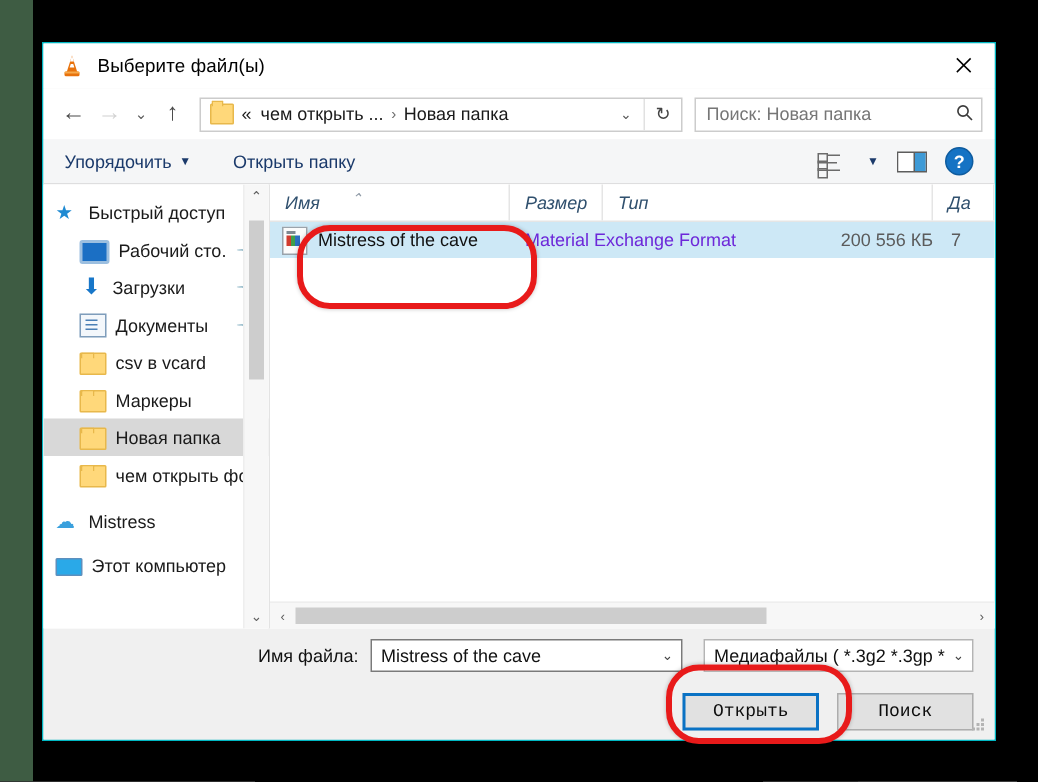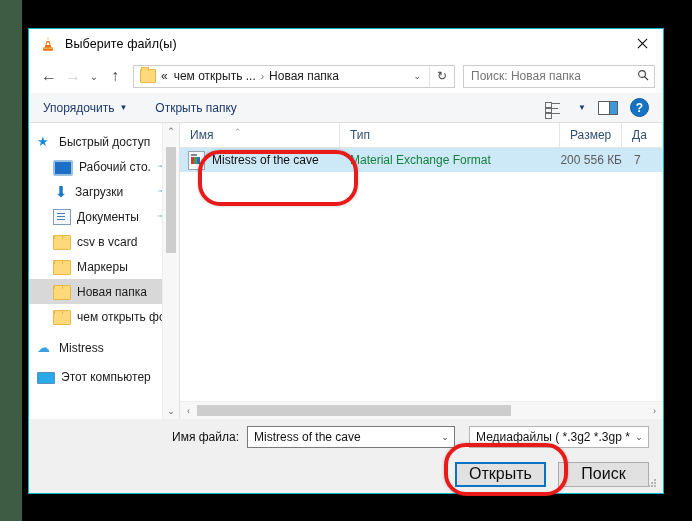--- a/index.html
+++ b/index.html
@@ -175,21 +175,21 @@
     position: absolute; left: 3px; top: 24px; width: 10px; height: 106px;
     background: #cdcdcd;
   }
 
   .sb-divider { width: 1px; background: #e3e3e3; flex: none; }
 
   
   .filepane { flex: 1; display: flex; flex-direction: column; min-width: 0; background: #fff; }
   .colheader {
     height: 24px; display: flex; align-items: flex-end; flex: none;
-    border-bottom: 1px solid #e5e5e5; background: #fff; position: relative;
+    border-bottom: 1px solid #e5e5e5; background: #fff; position: relative; font-style: italic;
   }
   .col {
     font-size: 12px; color: #30506e; padding-left: 10px; box-sizing: border-box;
     border-right: 1px solid #e5e5e5; height: 24px; line-height: 24px;
     overflow: hidden; white-space: nowrap;
   }
   .col.name { width: 160px; position: relative; }
   .col.type { width: 220px; }
   .col.size { width: 62px; }
   .col.date { flex: 1; }
@@ -197,21 +197,21 @@
     position: absolute; left: 54px; top: -3px; font-size: 9px; color: #8f9aa6;
   }
 
   .rows { flex: 1; overflow: hidden; position: relative; }
   .frow {
     height: 24px; display: flex; align-items: center;
     background: #cde8f6; font-size: 12px;
   }
   .frow .cell { box-sizing: border-box; overflow: hidden; white-space: nowrap; }
   .cell.name { width: 160px; display: flex; align-items: center; padding-left: 8px; color: #111; }
-  .cell.type { width: 220px; padding-left: 10px; color: #15803d; }
+  .cell.type { width: 220px; padding-left: 10px; color: #6d28d9; }
   .cell.size { width: 62px; text-align: right; color: #5b5b5b; }
   .cell.date { flex: 1; padding-left: 12px; color: #5b5b5b; }
 
   .fileicon {
     width: 15px; height: 17px; margin-right: 7px; flex: none;
     background: #fbfbfb; border: 1px solid #9aa3ab; position: relative;
   }
   .fileicon:before {
     content: ""; position: absolute; left: 2px; top: 5px; width: 9px; height: 7px;
     background: linear-gradient(90deg,#d13b2e 0 33%, #3f9f4a 33% 66%, #2b6fc0 66% 100%);
@@ -242,24 +242,25 @@
   .dd-caret { width: 18px; text-align: center; font-size: 9px; color: #444; }
   .filter-input {
     margin-left: 14px; width: 180px; height: 22px; background: #fff;
     border: 1px solid #b4b4b4; display: flex; align-items: center;
     box-sizing: border-box; flex: none;
   }
   .filter-val { flex: 1; font-size: 12px; color: #111; padding-left: 6px; white-space: nowrap; overflow: hidden; }
 
   .frow2 { display: flex; align-items: center; justify-content: flex-end; height: 38px; }
   .btn {
-    width: 91px; height: 25px; font-size: 16px; color: #0d0d0d;
+    width: 91px; height: 25px; font-size: 12px; color: #0d0d0d;
     background: #e1e1e1; border: 1px solid #adadad;
     display: flex; align-items: center; justify-content: center;
     box-sizing: border-box;
+    font-family: Liberation Mono, monospace;
   }
   .btn.primary { background: #e1e1e1; border: 2px solid #0a72c4; margin-right: 12px; }
   .grip {
     position: absolute; right: 5px; bottom: 4px; width: 10px; height: 10px;
   }
   .grip i {
     position: absolute; width: 2px; height: 2px; background: #b4b4b4;
   }
 
   
@@ -436,22 +437,22 @@
       </div>
 
       <div class="sb-divider"></div>
 
       <div class="filepane">
         <div class="colheader">
           <div class="col name">
             <span>Имя</span>
             <span class="sortmark">⌃</span>
           </div>
+          <div class="col size">Размер</div>
           <div class="col type">Тип</div>
-          <div class="col size">Размер</div>
           <div class="col date">Да</div>
         </div>
 
         <div class="rows">
           <div class="frow">
             <div class="cell name">
               <span class="fileicon"></span>
               <span>Mistress of the cave</span>
             </div>
             <div class="cell type">Material Exchange Format</div>

